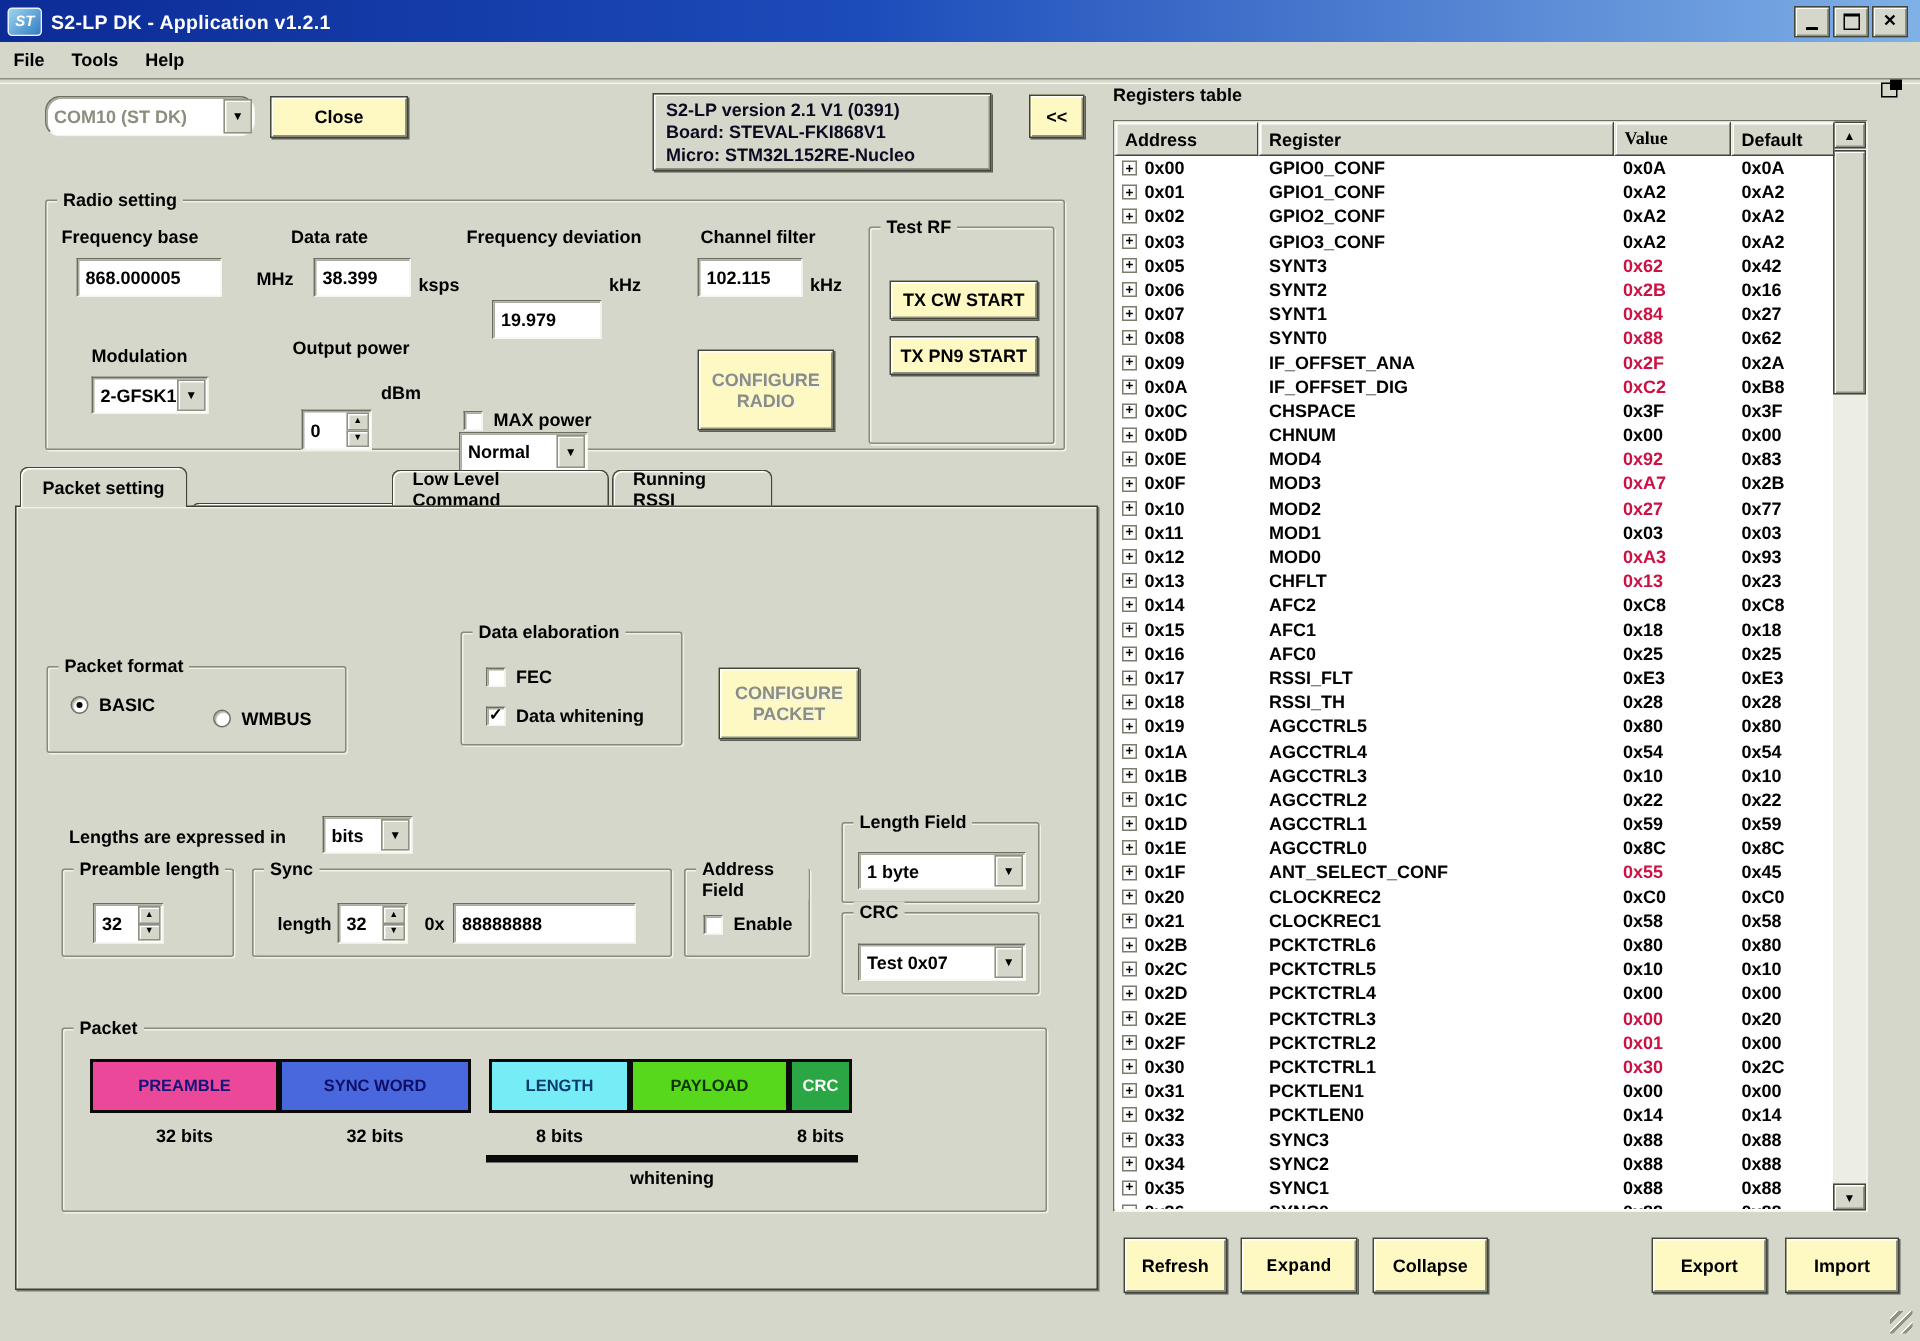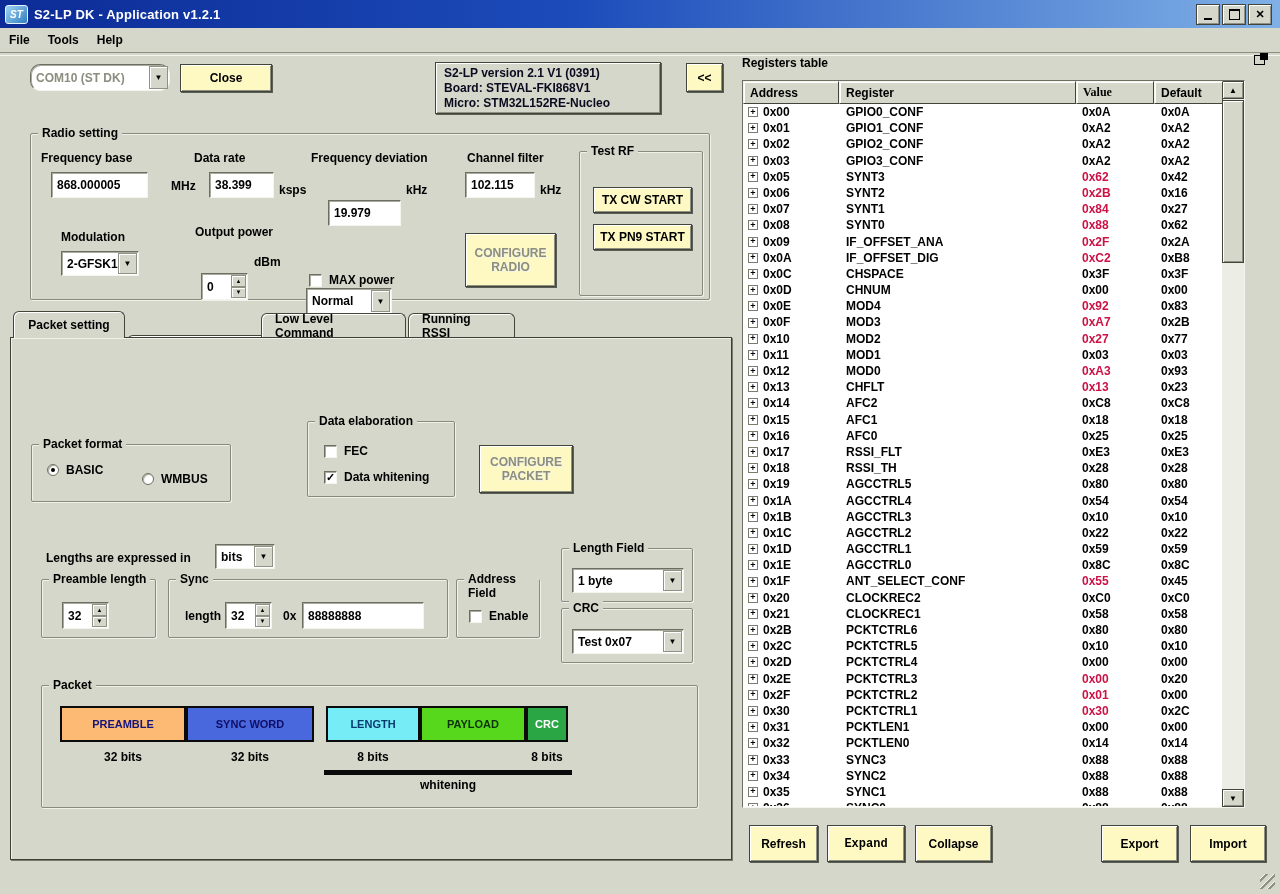--- a/index.html
+++ b/index.html
@@ -310,21 +310,21 @@
       <div class="combo inset abs" style="left:10px;top:20px;width:112px;height:25px;">
         <span class="ctext">Test 0x07</span>
         <span class="dbtn">▼</span>
       </div>
     </div>
 
     <div class="group" style="left:30px;top:347px;width:657px;height:123px;">
       <span class="legend">Packet</span>
       <div class="pblocks">
           <div class="pb">
-            <div class="pb-box" style="background: #fdba74; color: rgb(20, 20, 122);">PREAMBLE</div>
+            <div class="pb-box" style="background: #ec4899; color: rgb(20, 20, 122);">PREAMBLE</div>
             <div class="pb-bits">32 bits</div>
           </div>
           <div class="pb">
             <div class="pb-box" style="background: rgb(74, 104, 221); color: rgb(14, 14, 102);">SYNC WORD</div>
             <div class="pb-bits">32 bits</div>
           </div>
           <div class="pb">
             <div class="pb-box" style="background: rgb(118, 236, 246); color: rgb(9, 58, 110);">LENGTH</div>
             <div class="pb-bits">8 bits</div>
           </div>

